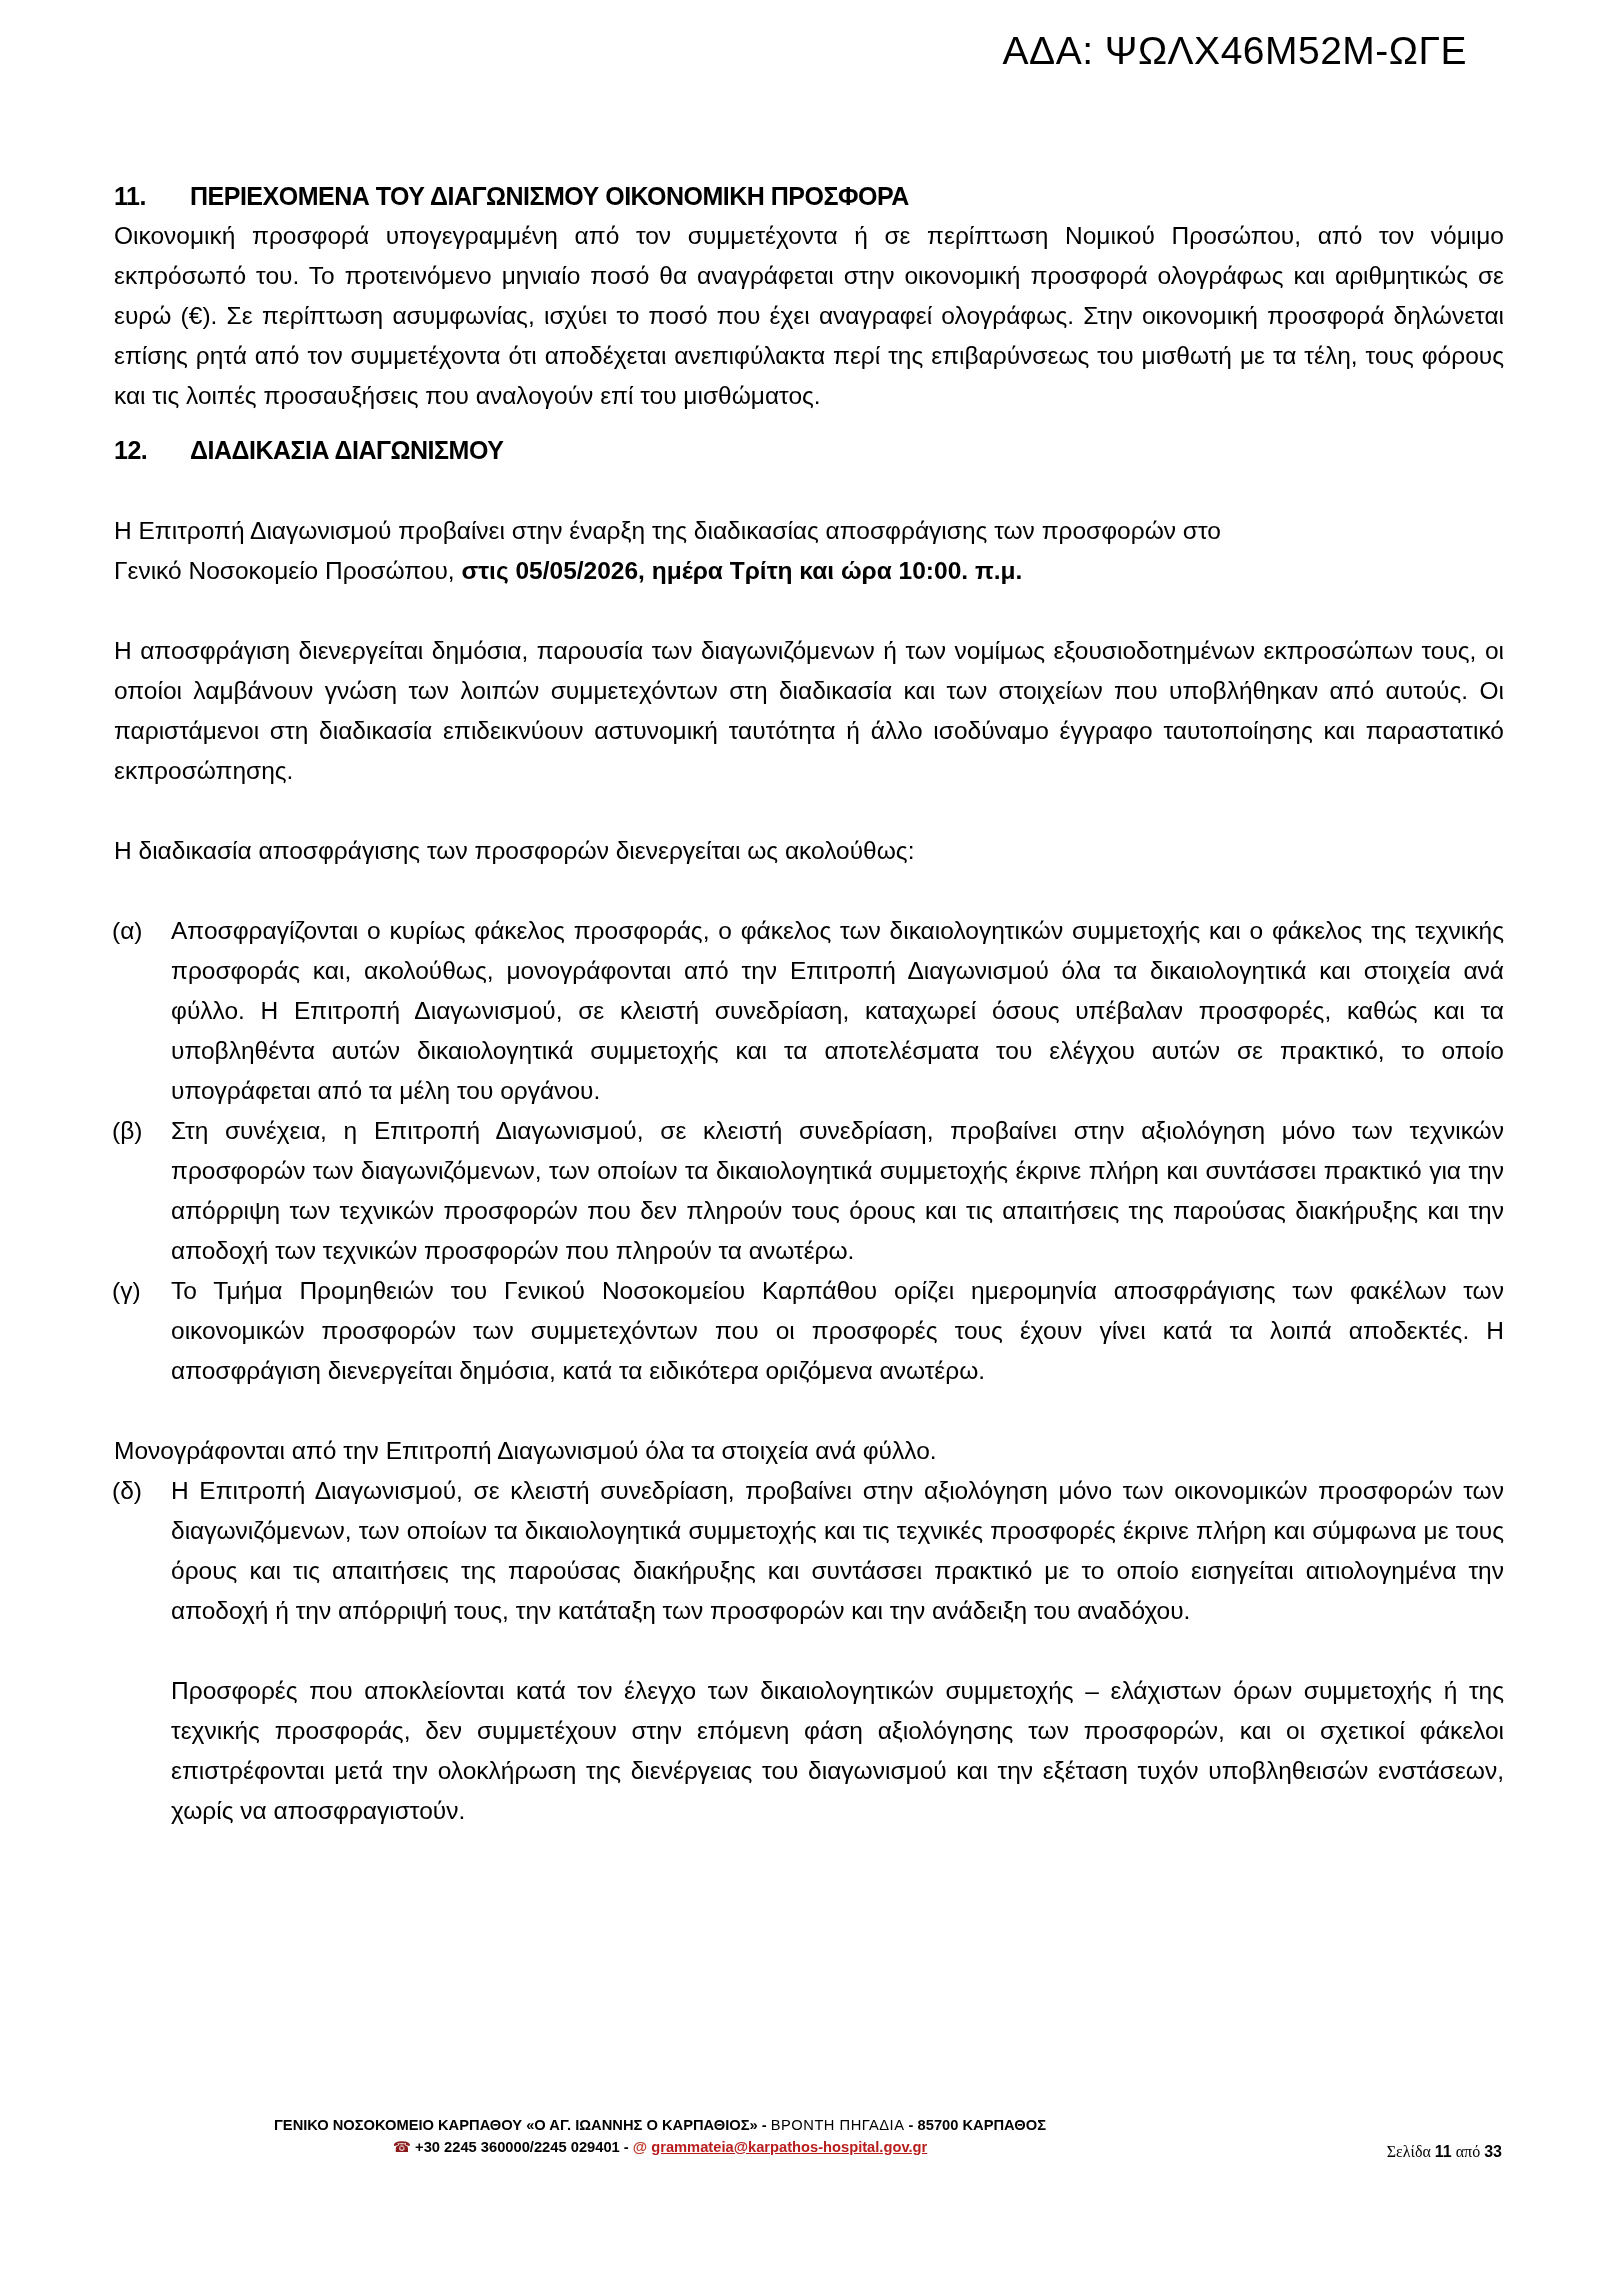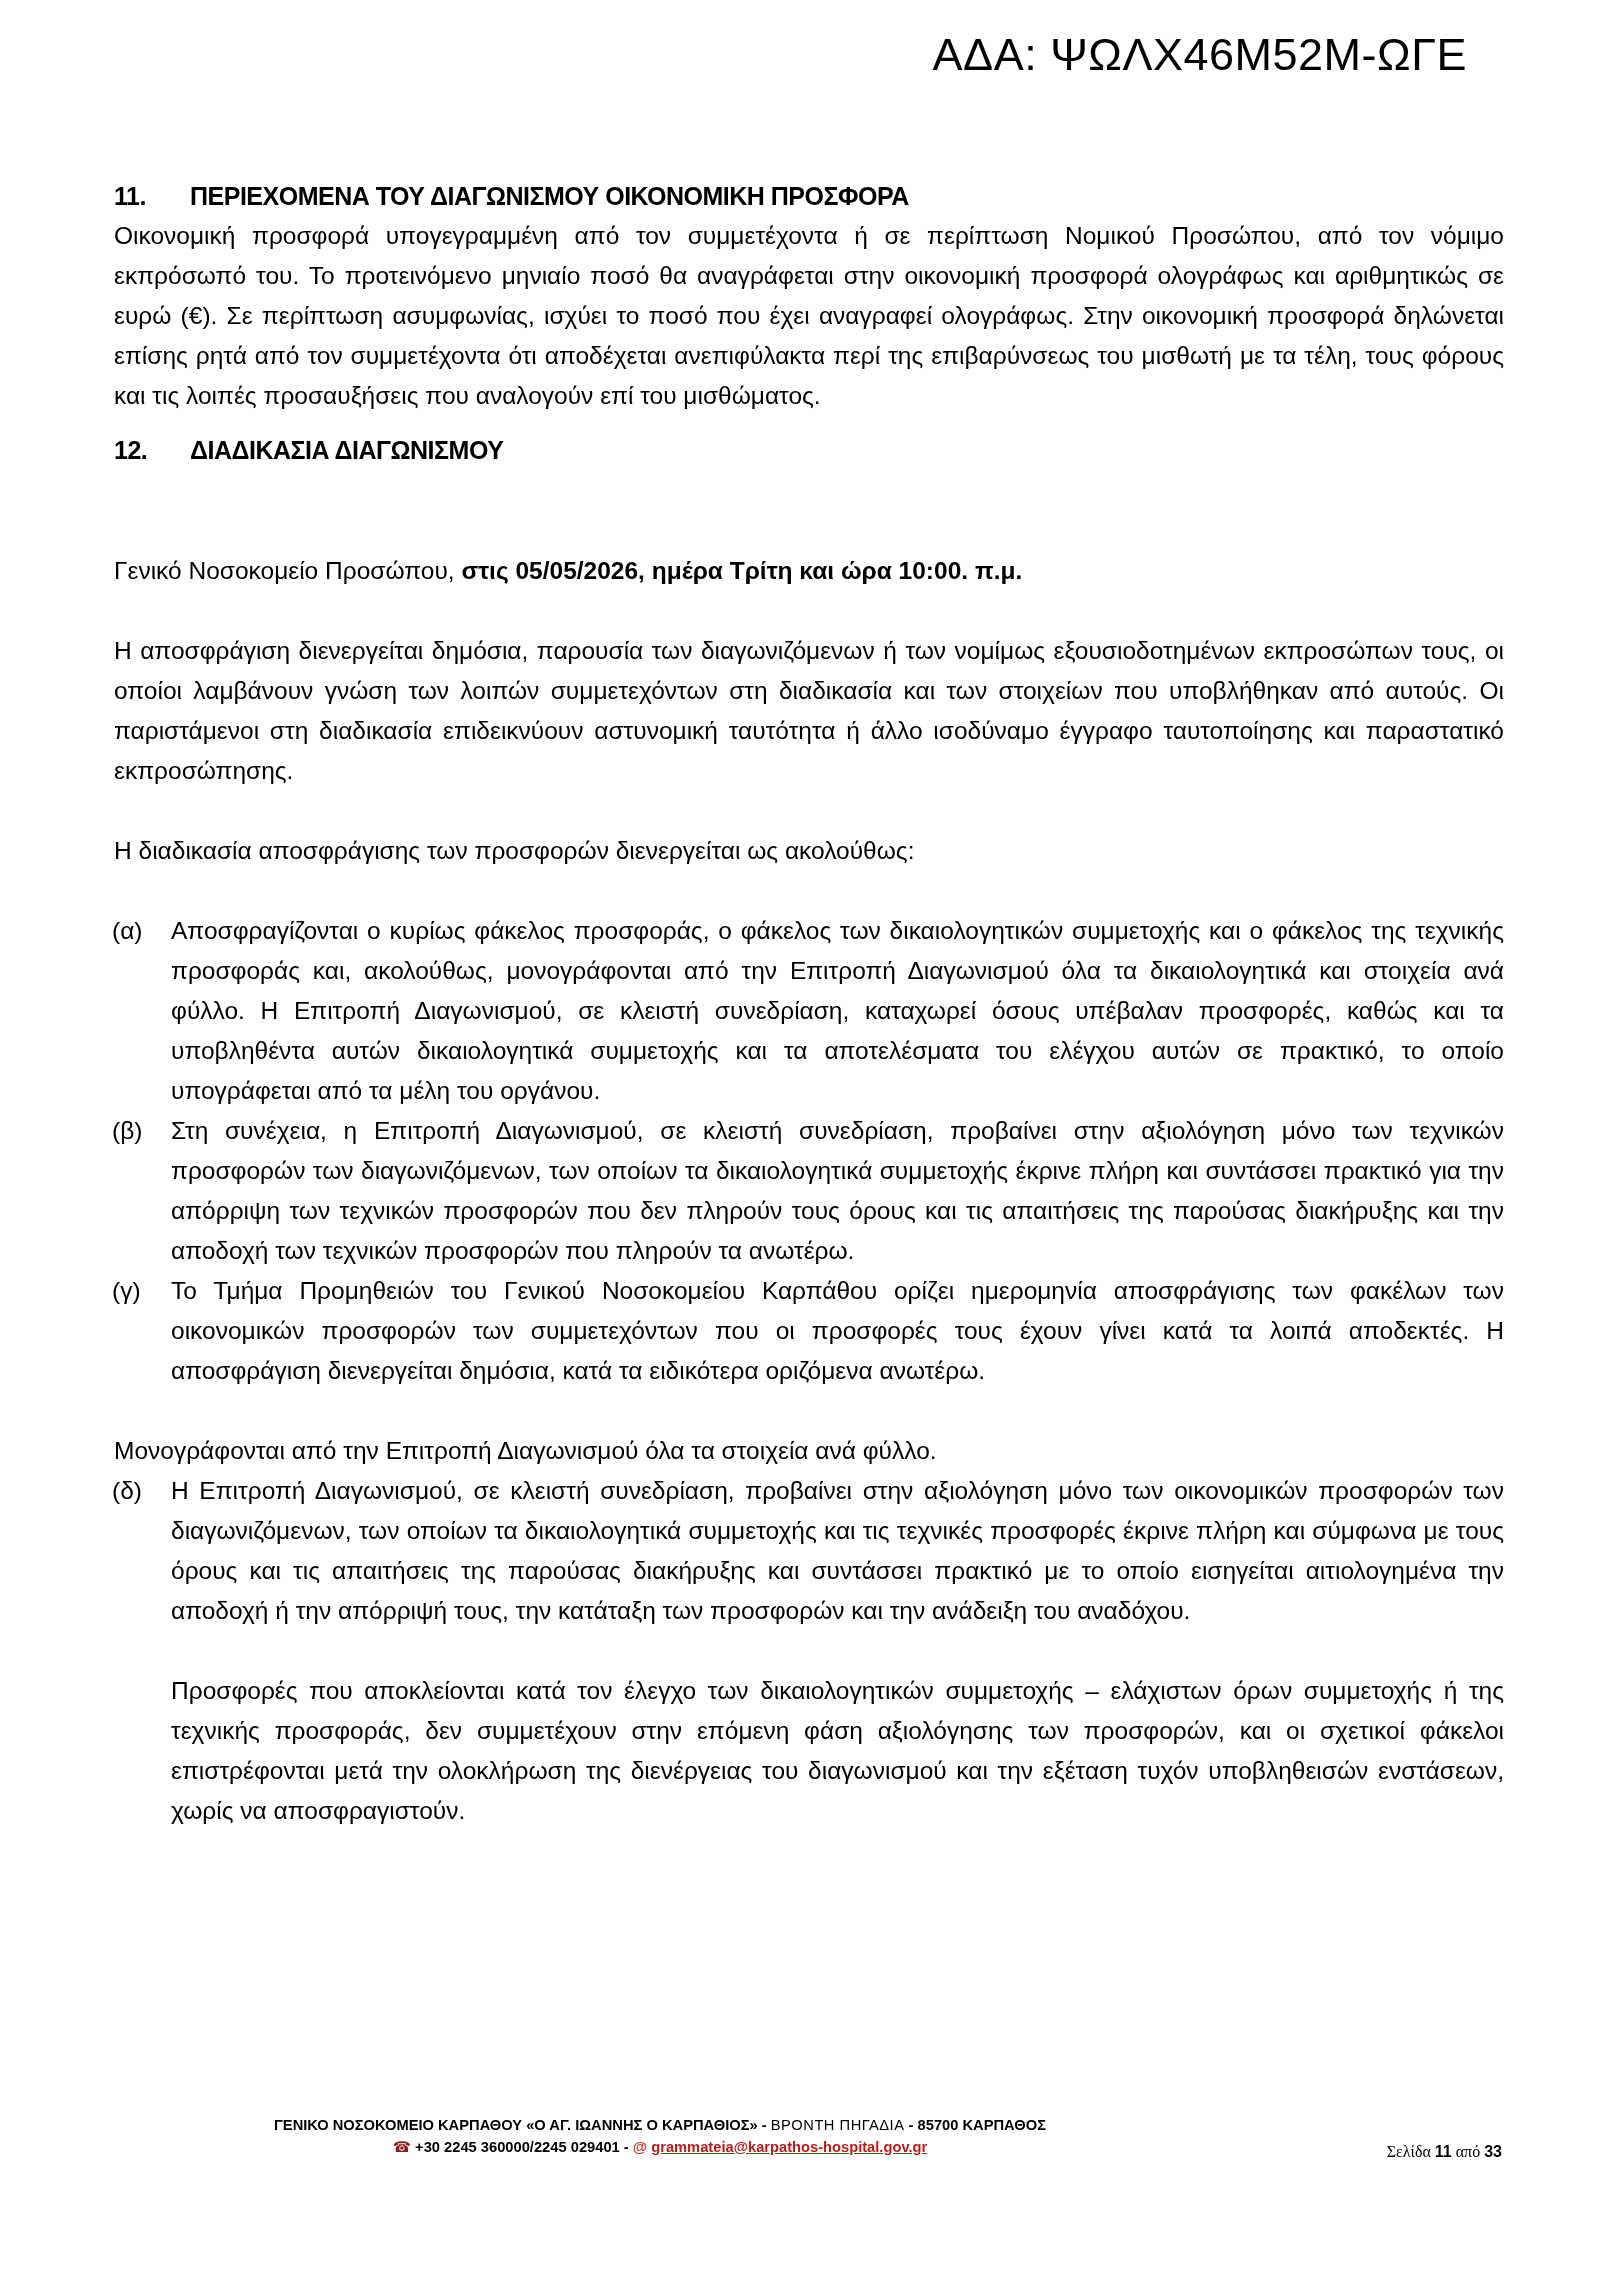--- a/index.html
+++ b/index.html
@@ -1,19 +1,19 @@
 <!DOCTYPE html>
 <html><head>
 <meta charset="utf-8">
 <style>
   html, body { margin: 0; padding: 0; background: #ffffff; }
   body { width: 1620px; height: 2290px; position: relative; overflow: hidden;
          font-family: "Liberation Sans Narrow", "Liberation Sans", sans-serif; color: #000; }
   .ada { position: absolute; top: 29px; right: 153px; font-family: "Liberation Sans", sans-serif;
-         font-size: 45px; letter-spacing: 0.5px; color: #000; }
+         font-size: 39px; letter-spacing: 0.5px; color: #000; }
   .content { position: absolute; left: 114px; top: 176px; width: 1390px; }
   .body-text { font-family: "Liberation Sans", sans-serif; font-size: 24.5px; line-height: 40px;
                text-align: justify; transform-origin: left top; }
   .heading { font-weight: bold; font-size: 25px; line-height: 40px; display: flex; letter-spacing: -0.5px; }
   .heading .num { width: 76px; }
   .para { margin: 0; }
   .gap-s { height: 13.7px; }
   .gap-m { height: 41px; }
   .gap-l { height: 40px; }
   .item { display: flex; }
@@ -46,21 +46,21 @@
   <p class="para">Οικονομική προσφορά υπογεγραμμένη από τον συμμετέχοντα ή σε περίπτωση Νομικού Προσώπου, από τον νόμιμο εκπρόσωπό του. Το προτεινόμενο μηνιαίο ποσό θα αναγράφεται στην οικονομική προσφορά ολογράφως και αριθμητικώς σε ευρώ (€). Σε περίπτωση ασυμφωνίας, ισχύει το ποσό που έχει αναγραφεί ολογράφως. Στην οικονομική προσφορά δηλώνεται επίσης ρητά από τον συμμετέχοντα ότι αποδέχεται ανεπιφύλακτα περί της επιβαρύνσεως του μισθωτή με τα τέλη, τους φόρους και τις λοιπές προσαυξήσεις που αναλογούν επί του μισθώματος.</p>
 
   <div class="gap-s"></div>
   <div class="heading">
     <span class="num">12.</span>
     <span>ΔΙΑΔΙΚΑΣΙΑ ΔΙΑΓΩΝΙΣΜΟΥ</span>
   </div>
   <div class="gap-m"></div>
 
   <p class="para">
-    <br>
+    <span>Η Επιτροπή Διαγωνισμού προβαίνει στην έναρξη της διαδικασίας αποσφράγισης των  προσφορών στο</span><br>
     <span>Γενικό Νοσοκομείο Προσώπου, </span><b>στις 05/05/2026, ημέρα Τρίτη και ώρα 10:00. π.μ.</b>
   </p>
   <div class="gap-l"></div>
 
   <p class="para">Η αποσφράγιση διενεργείται δημόσια, παρουσία των διαγωνιζόμενων ή των νομίμως  εξουσιοδοτημένων εκπροσώπων τους, οι οποίοι λαμβάνουν γνώση των λοιπών συμμετεχόντων στη διαδικασία και των στοιχείων που υποβλήθηκαν από αυτούς. Οι παριστάμενοι στη διαδικασία επιδεικνύουν αστυνομική ταυτότητα ή άλλο ισοδύναμο  έγγραφο ταυτοποίησης και παραστατικό εκπροσώπησης.</p>
   <div class="gap-l"></div>
 
   <p class="para">Η διαδικασία αποσφράγισης των προσφορών διενεργείται ως ακολούθως:</p>
   <div class="gap-l"></div>
 

